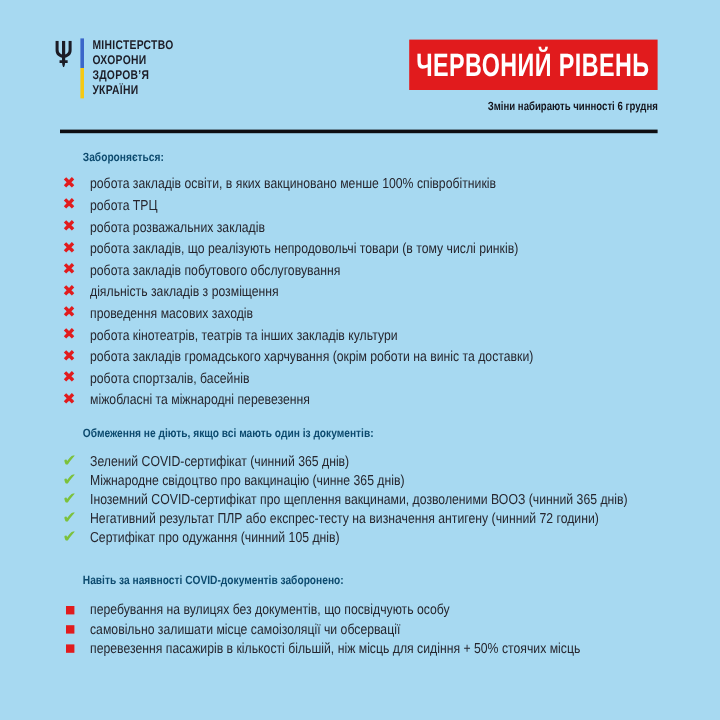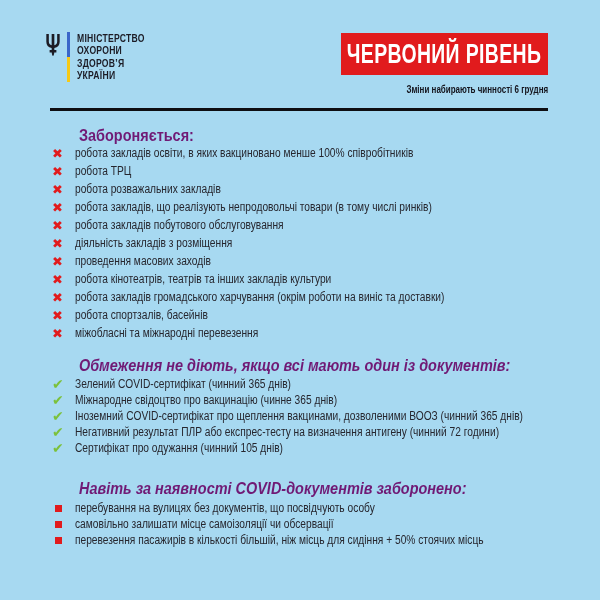--- a/index.html
+++ b/index.html
@@ -40,42 +40,42 @@
   .subtitle{
     position:absolute;right:52px;top:84px;text-align:right;
     font-size:10px;font-weight:bold;color:#14141C;
   }
   .subtitle .condensed{transform-origin:100% 50%;transform:scaleX(0.8);}
   .divider{
     position:absolute;left:50px;top:108px;width:498px;height:3px;background:#0E0E12;
   }
   
   .sec-header{
-    position:absolute;left:79px;font-size:17px;font-weight:bold;color:#701a75;
+    position:absolute;left:69px;font-size:10px;font-weight:bold;color:#0c4a6e;
   }
   .list{position:absolute;left:52px;margin:0;padding:0;list-style:none;}
   .list li{position:relative;padding-left:23px;font-size:12px;display:flex;align-items:center;}
   .s1 li{height:18px;}
   .s2 li{height:16px;}
   .s3 li{height:16px;}
   .mk{
     position:absolute;left:0;top:50%;transform:translateY(-50%);
     font-family:"DejaVu Sans", sans-serif;font-weight:bold;line-height:1;
   }
   .mk-x{color:#E11B1D;font-size:13px;}
   .mk-check{color:#7CC13B;font-size:14px;}
   .mk-square{
     position:absolute;left:3px;top:50%;width:7px;height:7px;margin-top:-3.5px;
     background:#E11B1D;
   }
   #sec1-header{top:126px;}
   #sec1-list{top:144px;}
-  #sec2-header{top:356px;font-style:italic;}
+  #sec2-header{top:356px;}
   #sec2-list{top:376px;}
-  #sec3-header{top:479px;font-style:italic;}
+  #sec3-header{top:479px;}
   #sec3-list{top:500px;}
 </style>
 </head>
 <body>
 
 <div class="logo">
   <svg class="trident" viewBox="0 0 20 28" xmlns="http://www.w3.org/2000/svg">
     <path fill="#1C1C26" d="M1.5 0 h3.2 v9.5 c0 2.6 1.3 4.2 3.6 4.9 L8.3 0 h3.4 l0 14.4 c2.3 -.7 3.6 -2.3 3.6 -4.9 V0 h3.2 v9.8 c0 4.3 -2.3 7 -6.8 8.1 v2.6 h2.6 v3 h-2.7 c-.2 2.6 -1 4.5 -1.6 4.5 s-1.4 -1.9 -1.6 -4.5 H5.7 v-3 h2.6 v-2.6 C3.8 16.8 1.5 14.1 1.5 9.8 Z"></path>
   </svg>
   <div class="flagbar"></div>

